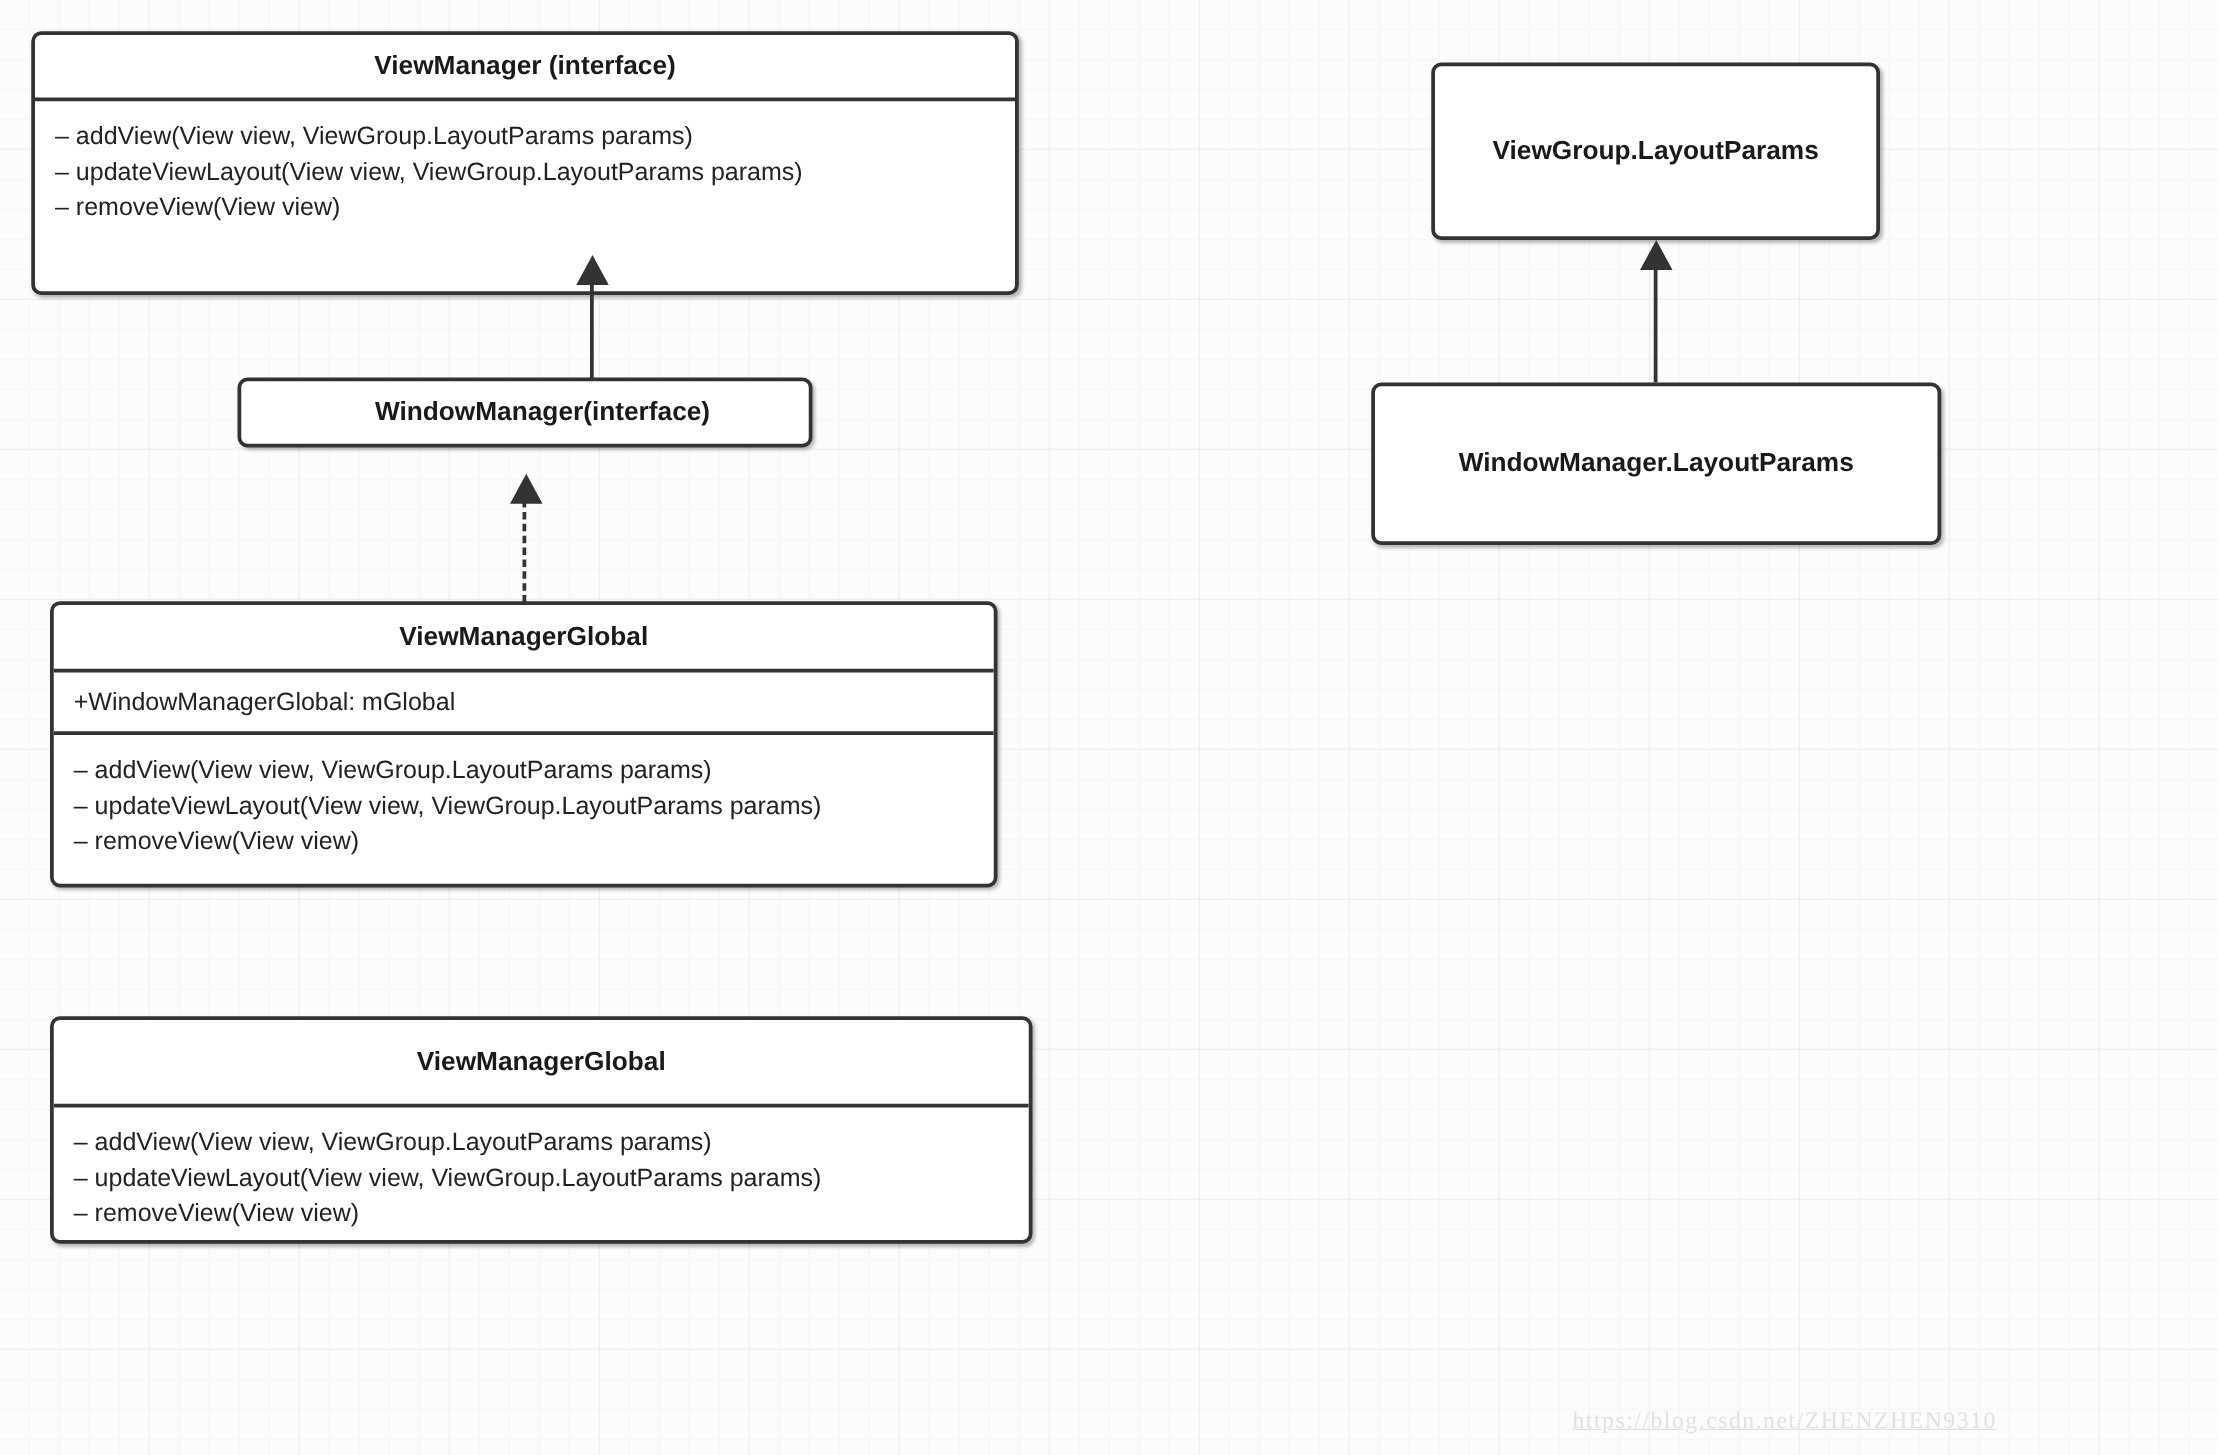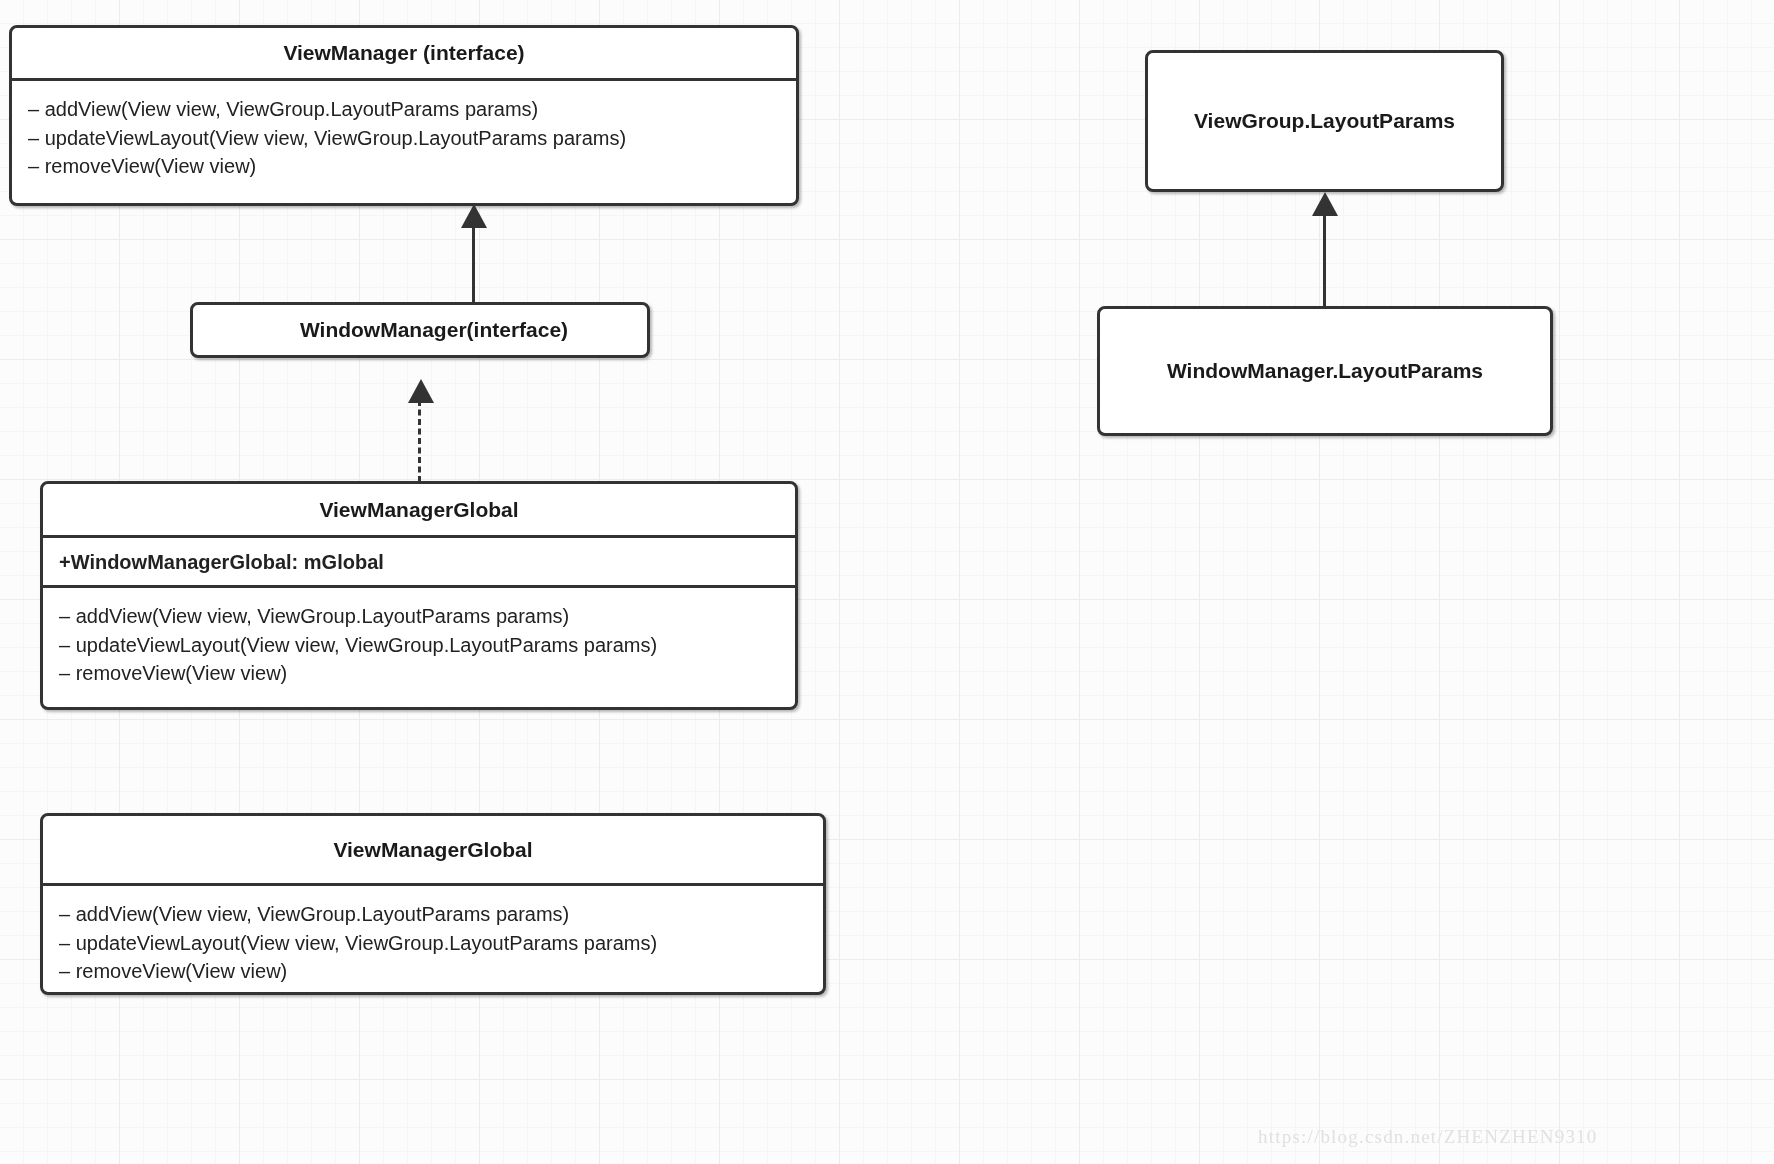--- a/index.html
+++ b/index.html
@@ -57,21 +57,20 @@
 
   .compartment {
     box-sizing: border-box;
     width: 100%;
     border-top: 3px solid #333333;
     padding: 14px 16px 2px 16px;
   }
 
   .compartment.attrs {
     padding: 10px 32px 10px 16px;
-    font-weight: bold;
   }
 
   .member-line {
     font-size: 20px;
     color: #222222;
     line-height: 1.43;
     white-space: nowrap;
   }
 
   
@@ -94,28 +93,29 @@
   }
 
   .watermark {
     position: absolute;
     font-family: "Liberation Serif", serif;
     font-size: 19px;
     color: #e2e0e0;
     letter-spacing: 1.2px;
     white-space: nowrap;
     user-select: none;
+    text-decoration: underline;
   }
 </style>
 </head>
 <body>
 
 <div id="canvas">
 
-  <div class="uml-box" style="left:9px; top:25px; width:790px; height:181px;">
+  <div class="uml-box" style="left:25px; top:25px; width:790px; height:211px;">
     <div class="box-title" style="height:50px;">ViewManager (interface)</div>
     <div class="compartment" style="height:128px;">
       <div class="member-line">– addView(View view, ViewGroup.LayoutParams params)</div>
       <div class="member-line">– updateViewLayout(View view, ViewGroup.LayoutParams params)</div>
       <div class="member-line">– removeView(View view)</div>
     </div>
   </div>
 
   <div class="conn-line" style="left:472px; top:225px; width:3px; height:78px;"></div>
   <div class="arrow-head" style="left:461px; top:204px;"></div>

